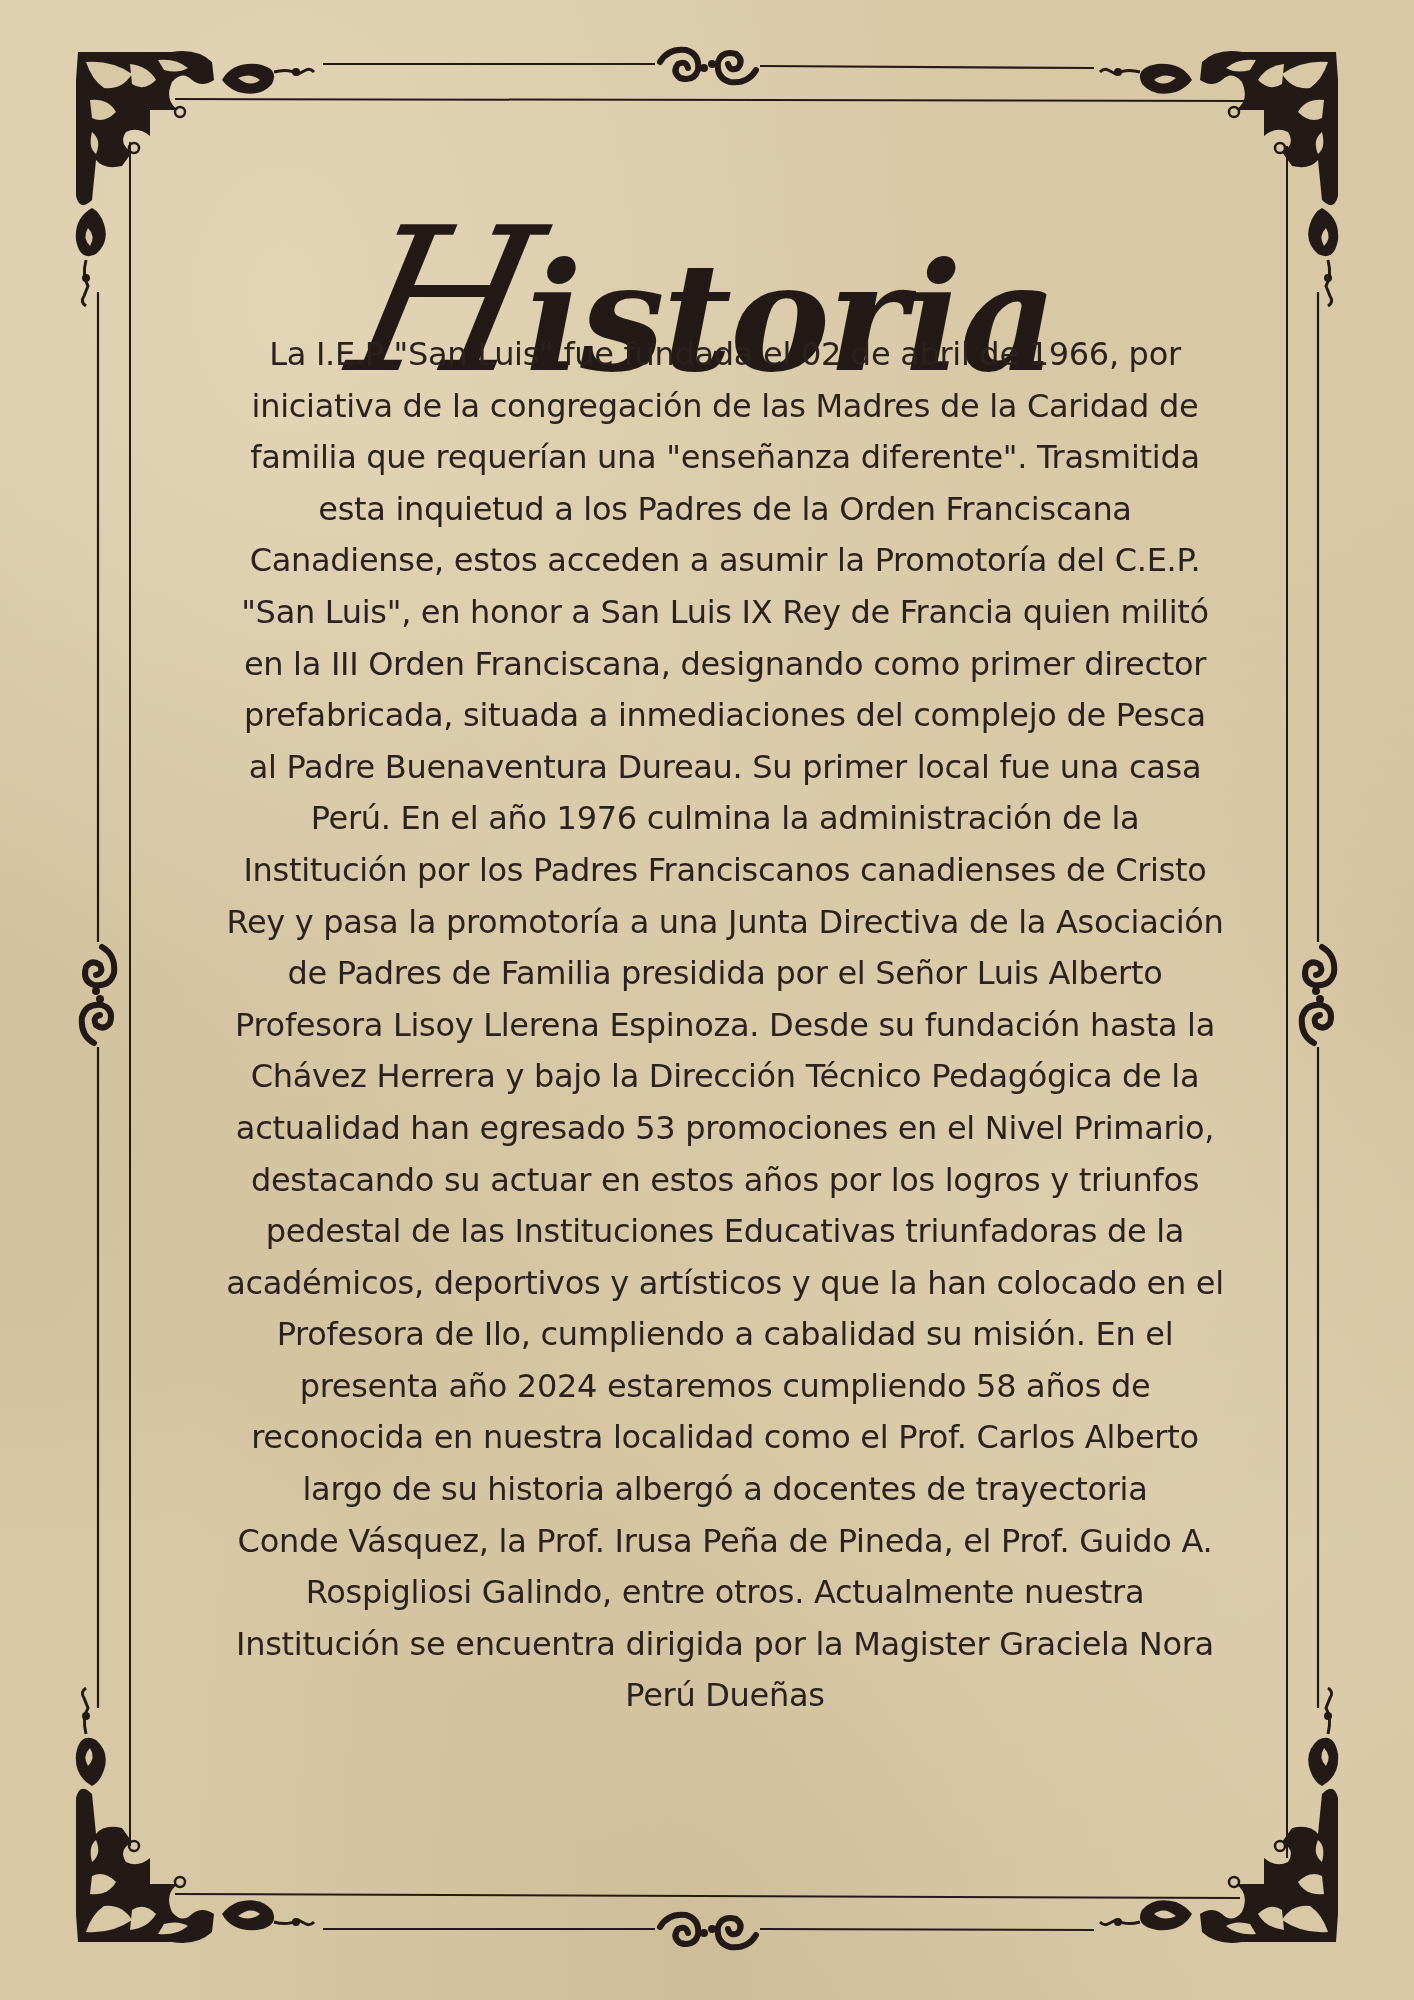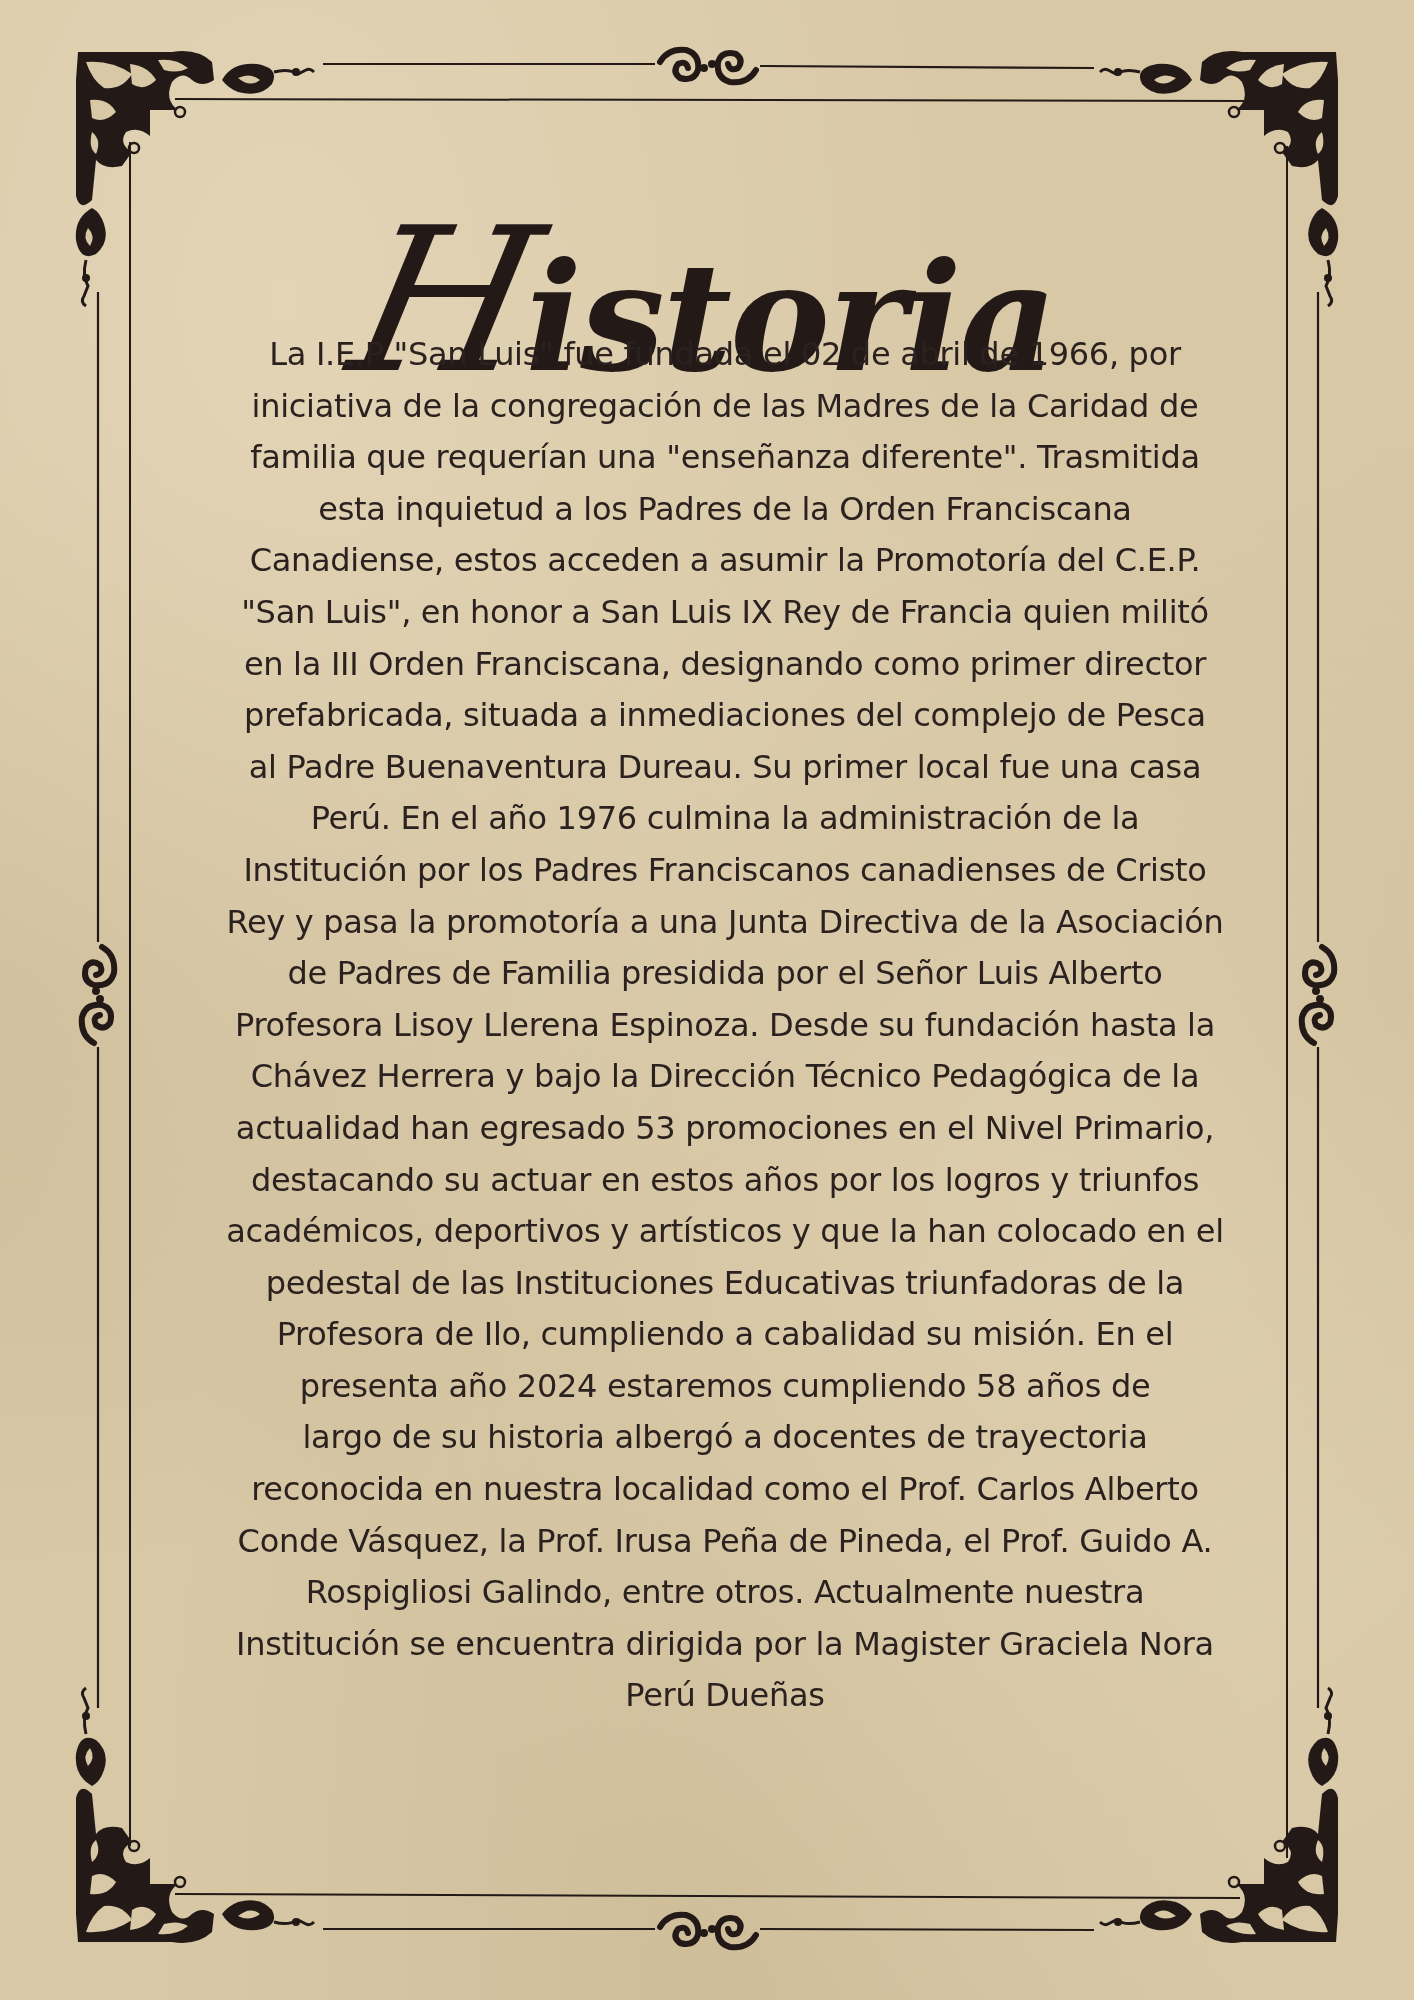--- a/index.html
+++ b/index.html
@@ -132,23 +132,23 @@
   <span class="line">prefabricada, situada a inmediaciones del complejo de Pesca</span>
   <span class="line">al Padre Buenaventura Dureau. Su primer local fue una casa</span>
   <span class="line">Perú. En el año 1976 culmina la administración de la</span>
   <span class="line">Institución por los Padres Franciscanos canadienses de Cristo</span>
   <span class="line">Rey y pasa la promotoría a una Junta Directiva de la Asociación</span>
   <span class="line">de Padres de Familia presidida por el Señor Luis Alberto</span>
   <span class="line">Profesora Lisoy Llerena Espinoza. Desde su fundación hasta la</span>
   <span class="line">Chávez Herrera y bajo la Dirección Técnico Pedagógica de la</span>
   <span class="line">actualidad han egresado 53 promociones en el Nivel Primario,</span>
   <span class="line">destacando su actuar en estos años por los logros y triunfos</span>
+  <span class="line">pedestal de las Instituciones Educativas triunfadoras de la</span>
   <span class="line">académicos, deportivos y artísticos y que la han colocado en el</span>
-  <span class="line">pedestal de las Instituciones Educativas triunfadoras de la</span>
   <span class="line">Profesora de Ilo, cumpliendo a cabalidad su misión. En el</span>
   <span class="line">presenta año 2024 estaremos cumpliendo 58 años de</span>
+  <span class="line">reconocida en nuestra localidad como el Prof. Carlos Alberto</span>
   <span class="line">largo de su historia albergó a docentes de trayectoria</span>
-  <span class="line">reconocida en nuestra localidad como el Prof. Carlos Alberto</span>
   <span class="line">Conde Vásquez, la Prof. Irusa Peña de Pineda, el Prof. Guido A.</span>
   <span class="line">Rospigliosi Galindo, entre otros. Actualmente nuestra</span>
   <span class="line">Institución se encuentra dirigida por la Magister Graciela Nora</span>
   <span class="line">Perú Dueñas</span>
 </div>
 
 </body></html>

